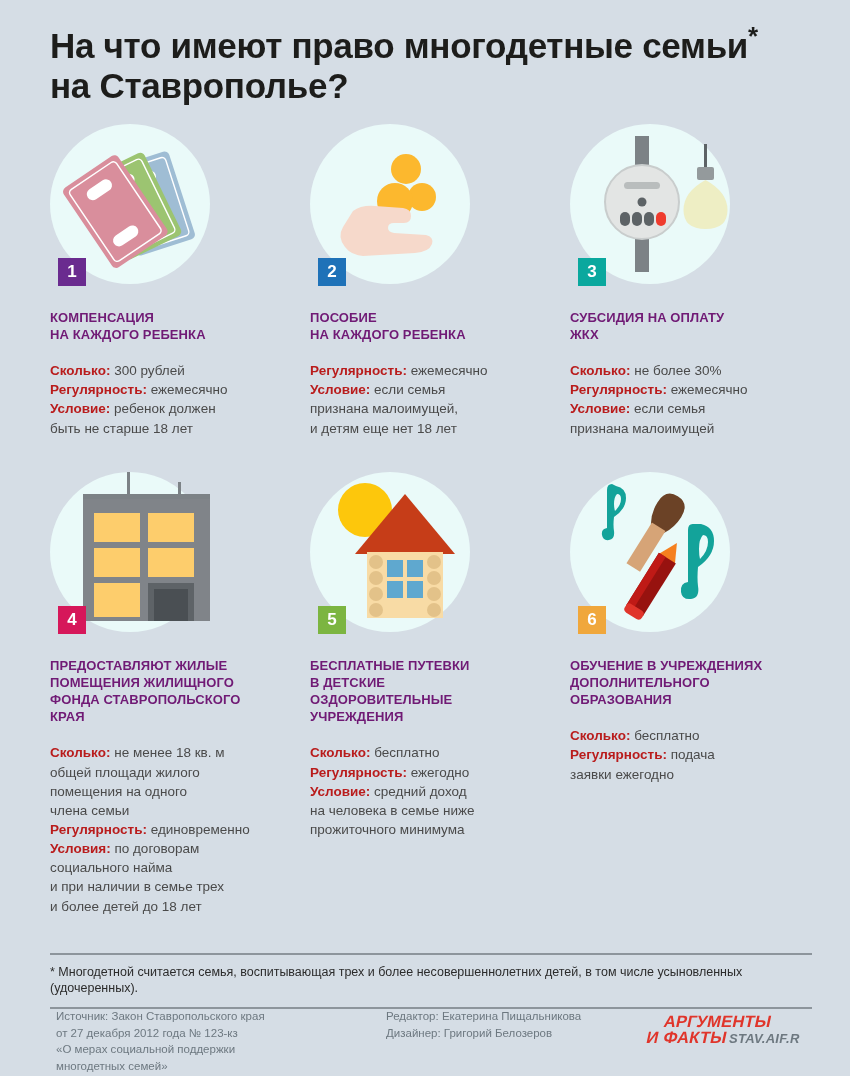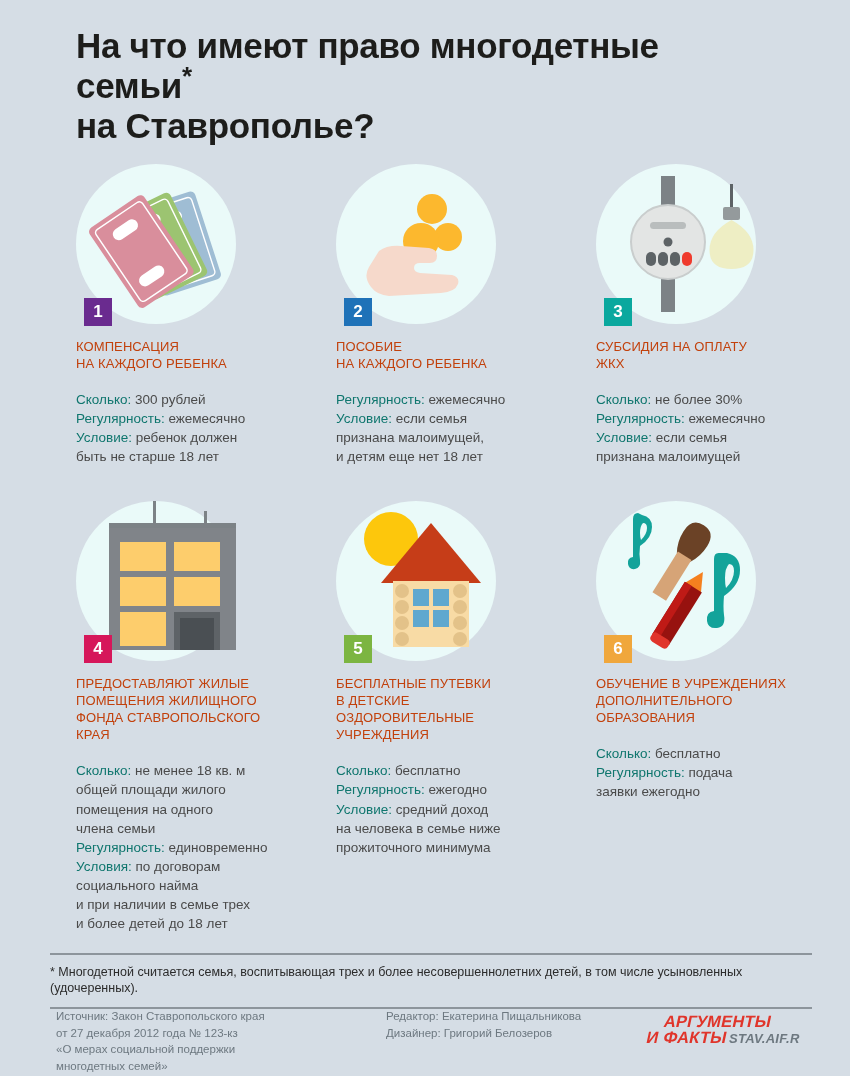--- a/index.html
+++ b/index.html
@@ -3,21 +3,21 @@
 <meta charset="utf-8">
 <style>
   * { margin:0; padding:0; box-sizing:border-box; }
   html,body { width:850px; height:1076px; }
   body {
     background:#d5dde5;
     font-family:"Liberation Sans", sans-serif;
     color:#3b3b3b;
     overflow:hidden;
   }
-  .page { position:relative; width:850px; height:980px; padding:0 76px; }
+  .page { position:relative; width:850px; height:980px; padding:0 50px; }
 
   
   .title {
     padding-top:26px;
     font-family:"Liberation Sans Narrow","Liberation Sans",sans-serif;
     font-size:35px;
     font-weight:bold;
     line-height:1.14;
     color:#1d1d1b;
     letter-spacing:-0.3px;
@@ -52,37 +52,37 @@
     left:8px; bottom:-2px;
     width:28px; height:28px;
     display:flex; align-items:center; justify-content:center;
     color:#fff;
     font-size:17px; font-weight:bold;
     font-family:"Liberation Sans", sans-serif;
     z-index:5;
   }
 
   .card-title {
-    margin-top:14px;
+    margin-top:25px;
     font-size:13px;
-    font-weight:normal;
+    font-weight:bold;
     line-height:1.32;
     letter-spacing:0.1px;
-    color:#c2410c;
+    color:#701a75;
     text-transform:uppercase;
     white-space:pre-line;
   }
   .card-body {
     margin-top:18px;
     font-size:13.5px;
     line-height:1.42;
     color:#4a4a4a;
   }
   .card-body .row { white-space:pre-line; }
-  .card-body b { color:#0f766e; font-weight:normal; }
+  .card-body b { color:#b91c1c; font-weight:bold; }
 
   
   .rule { height:2px; background:#8d959c; }
   .footnote-wrap { position:absolute; left:50px; right:38px; top:953px; }
   .footnote {
     padding:9px 0 10px 0;
     font-family:"Liberation Sans Narrow","Liberation Sans",sans-serif;
     font-size:12.5px;
     line-height:1.3;
     color:#2b2b2b;

